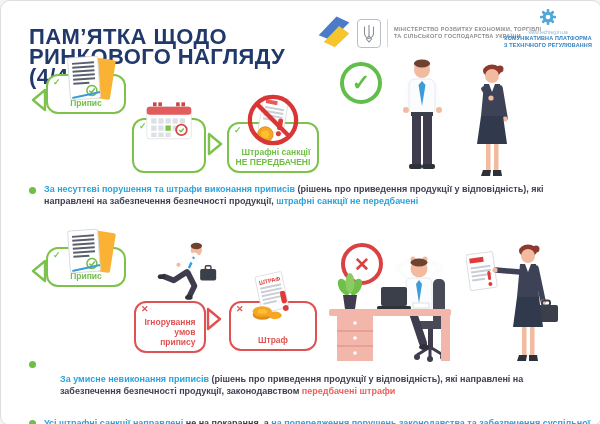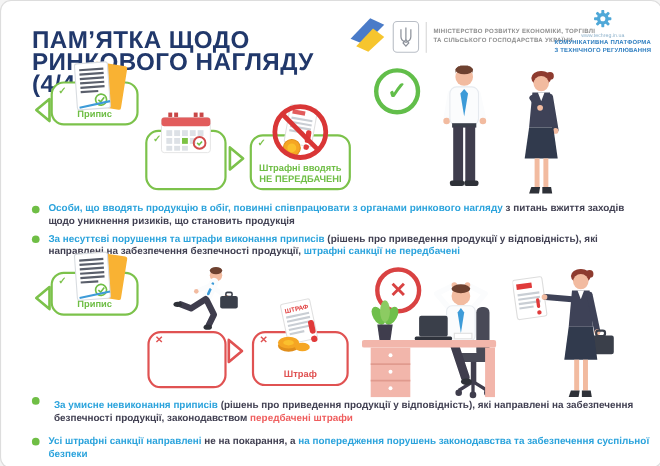--- a/index.html
+++ b/index.html
@@ -153,21 +153,21 @@
   </span>
 
   <span class="abs" style="left:206px;top:131px;">
     <svg width="17" height="24" viewBox="0 0 17 24">
         <polygon points="2,2 14,12 2,22" fill="#fff" stroke="#7CC24B" stroke-width="2.4" stroke-linejoin="round"></polygon>
       </svg>
   </span>
 
   <div class="bubble green" style="left:226px;top:121px;width:92px;height:51px;">
     <span class="mark">✓</span>
-    <span class="lbl green">Штрафні вводять
+    <span class="lbl green">Штрафні санкції
 НЕ ПЕРЕДБАЧЕНІ</span>
   </div>
   <span class="abs" style="left:243px;top:93px;">
     <svg width="58" height="54" viewBox="0 0 60 56">
       <g transform="rotate(10 30 24)">
         <rect x="17" y="3" width="26" height="36" rx="2" fill="#fff" stroke="#e0e0e0"></rect>
         <rect x="20" y="7" width="12" height="4" fill="#E25C5C"></rect>
         <g fill="#c9ced4">
           <rect x="20" y="14" width="20" height="2"></rect>
             <rect x="20" y="18" width="20" height="2"></rect>
@@ -224,26 +224,20 @@
       <rect x="35" y="82" width="4.5" height="26" fill="#F2BBA0"></rect>
       <polygon points="24,108 32,108 31,114 22,114" fill="#2E3138"></polygon>
       <polygon points="34,108 42,108 43,114 34,114" fill="#2E3138"></polygon>
     </svg>
   </span>
 
   <div class="bullets" style="top:183px;">
     <div class="brow">
       <span class="dot"></span>
       <p class="btext" style="margin:0">
-        <span class="t-blue">Особи, що вводять продукцію в обіг, повинні співпрацювати з органами ринкового нагляду</span><span> з питань вжиття заходів щодо уникнення ризиків, що становить продукція</span>
-      </p>
-    </div>
-    <div class="brow">
-      <span class="dot"></span>
-      <p class="btext" style="margin:0">
         <span class="t-blue">За несуттєві порушення та штрафи виконання приписів</span><span> (рішень про приведення продукції у відповідність), які направлені на забезпечення безпечності продукції,</span><span class="t-blue"> штрафні санкції не передбачені</span>
       </p>
     </div>
   </div>
 
   <span class="abs" style="left:29px;top:258px;">
     <svg width="17" height="24" viewBox="0 0 17 24">
         <polygon points="15,2 3,12 15,22" fill="#fff" stroke="#7CC24B" stroke-width="2.4" stroke-linejoin="round"></polygon>
       </svg>
   </span>
@@ -267,20 +261,23 @@
         </g>
         <circle cx="28" cy="36" r="5" fill="#fff" stroke="#6FBE45" stroke-width="1.5"></circle>
         <path d="M25.5 36 l2 2 l3.5 -4" stroke="#6FBE45" stroke-width="1.5" fill="none"></path>
         <path d="M8 42 l28 -4" stroke="#3D9BD8" stroke-width="2"></path>
       </g>
     </svg>
   </span>
 
   <div class="bubble red" style="left:133px;top:300px;width:72px;height:52px;">
     <span class="mark">✕</span>
+    <span class="lbl red">Ігнорування
+умов
+припису</span>
   </div>
   <span class="abs" style="left:152px;top:238px;">
     <svg width="66" height="64" viewBox="0 0 70 64">
       <circle cx="46" cy="10" r="6" fill="#F2BBA0"></circle>
       <ellipse cx="46" cy="5.5" rx="6" ry="3.5" fill="#6E4130"></ellipse>
       <path d="M44 17 L36 34" stroke="#FBFCFD" stroke-width="9" stroke-linecap="round"></path>
       <path d="M43 18 L38.5 28" stroke="#3D9BD8" stroke-width="2.5" stroke-linecap="round"></path>
       <path d="M42 21 L55 30" stroke="#FBFCFD" stroke-width="4.5" stroke-linecap="round"></path>
       <circle cx="56" cy="31" r="2.2" fill="#F2BBA0"></circle>
       <rect x="50" y="30" width="17" height="12" rx="2" fill="#3A3F4A"></rect>
@@ -407,21 +404,21 @@
       <rect x="56" y="86" width="4.5" height="28" fill="#F2BBA0"></rect>
       <rect x="64" y="86" width="4.5" height="28" fill="#F2BBA0"></rect>
       <polygon points="53,114 61,114 60,120 51,120" fill="#2E3138"></polygon>
       <polygon points="63,114 71,114 72,120 63,120" fill="#2E3138"></polygon>
     </svg>
   </span>
 
   <div class="bullets" style="top:357px;">
     <div class="brow">
       <span class="dot"></span>
-      <p class="btext" style="margin:5px">
+      <p class="btext" style="margin:16px">
         <span class="t-blue">За умисне невиконання приписів</span><span> (рішень про приведення продукції у відповідність), які направлені на забезпечення безпечності продукції, законодавством</span><span class="t-red"> передбачені штрафи</span>
       </p>
     </div>
     <div class="brow">
       <span class="dot"></span>
       <p class="btext" style="margin:0">
         <span class="t-blue">Усі штрафні санкції направлені</span><span> не на покарання, а</span><span class="t-blue"> на попередження порушень законодавства та забезпечення суспільної безпеки</span>
       </p>
     </div>
   </div>

